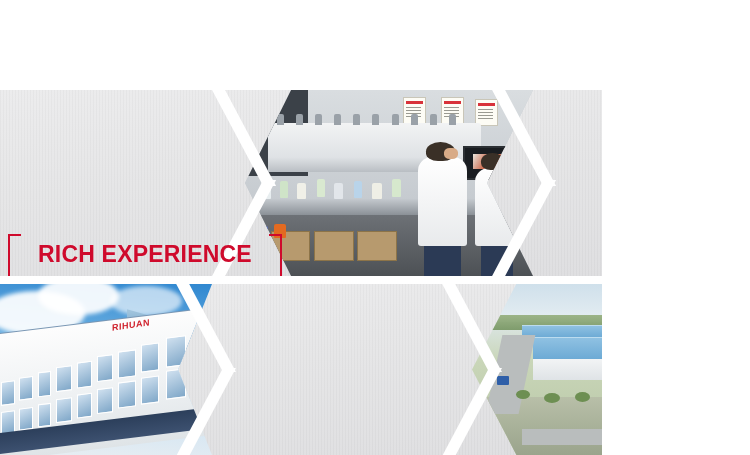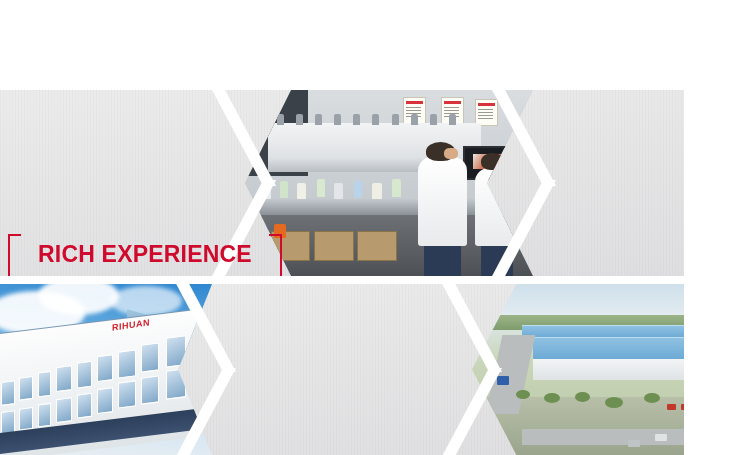--- a/index.html
+++ b/index.html
@@ -83,21 +83,21 @@
     transform: scaleX(0.92);
     transform-origin: left center;
   }
   .ban-word-1 { left: 17px;  color: #cf0a2c; }
   .ban-word-2 { left: 167px; color: #ffffff; }
 
   
   .row {
     position: absolute;
     left: 0;
-    width: 684px;
+    width: 602px;
     overflow: hidden;
   }
   .row-top    { top: 90px;  height: 186px; }
   .row-bottom { top: 284px; height: 171px; }
 
   
   .panel-bg {
     position: absolute;
     inset: 0;
     background:

